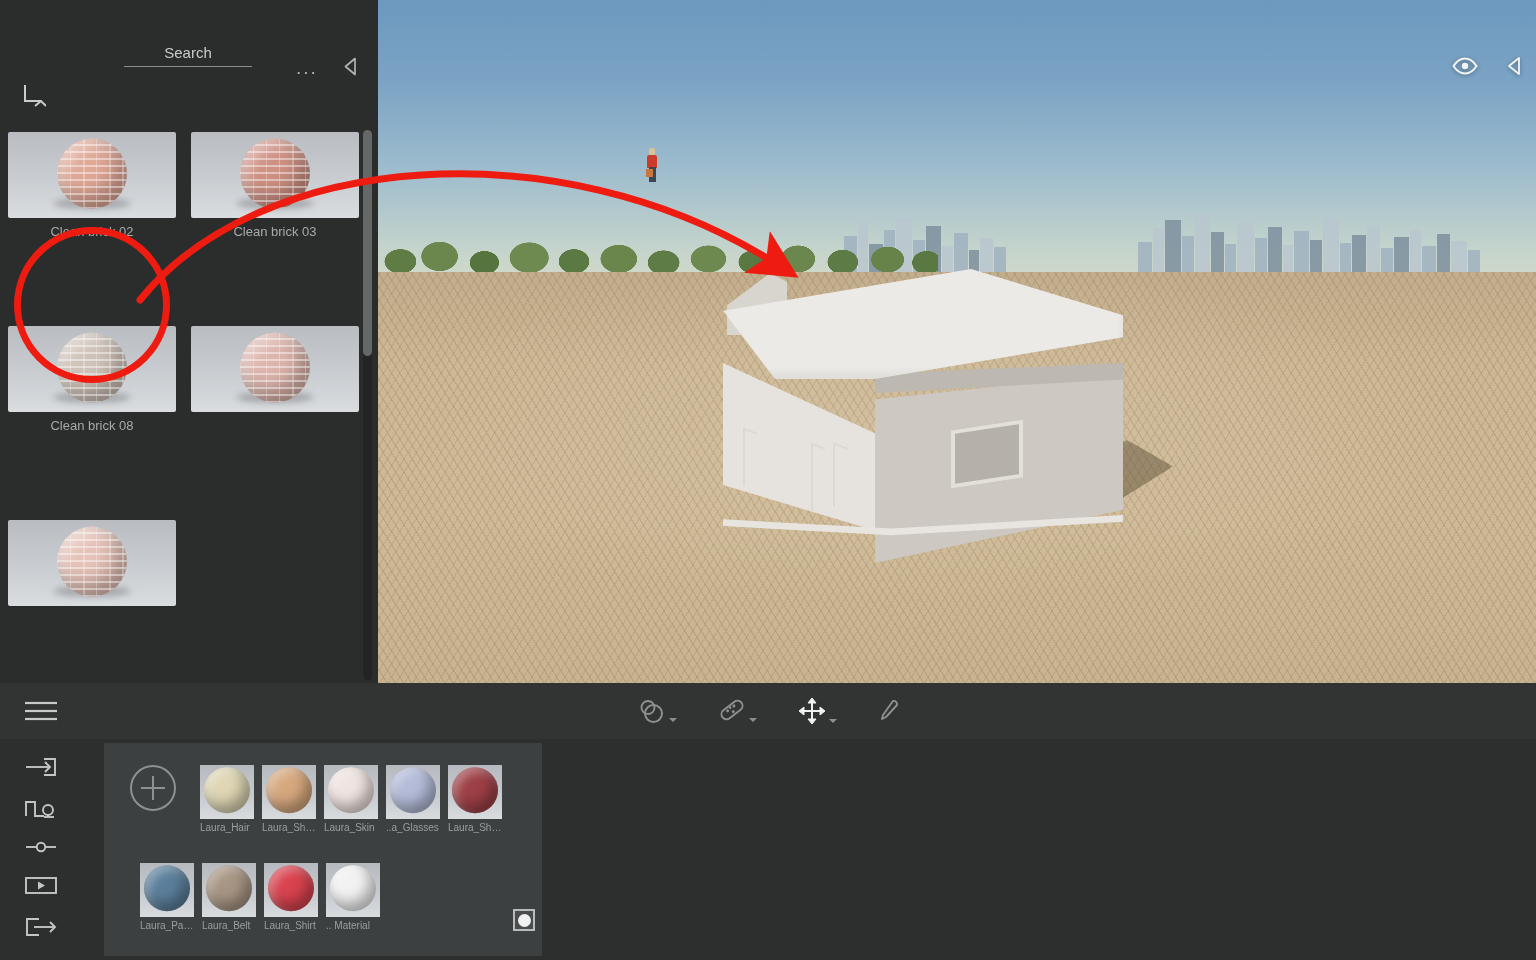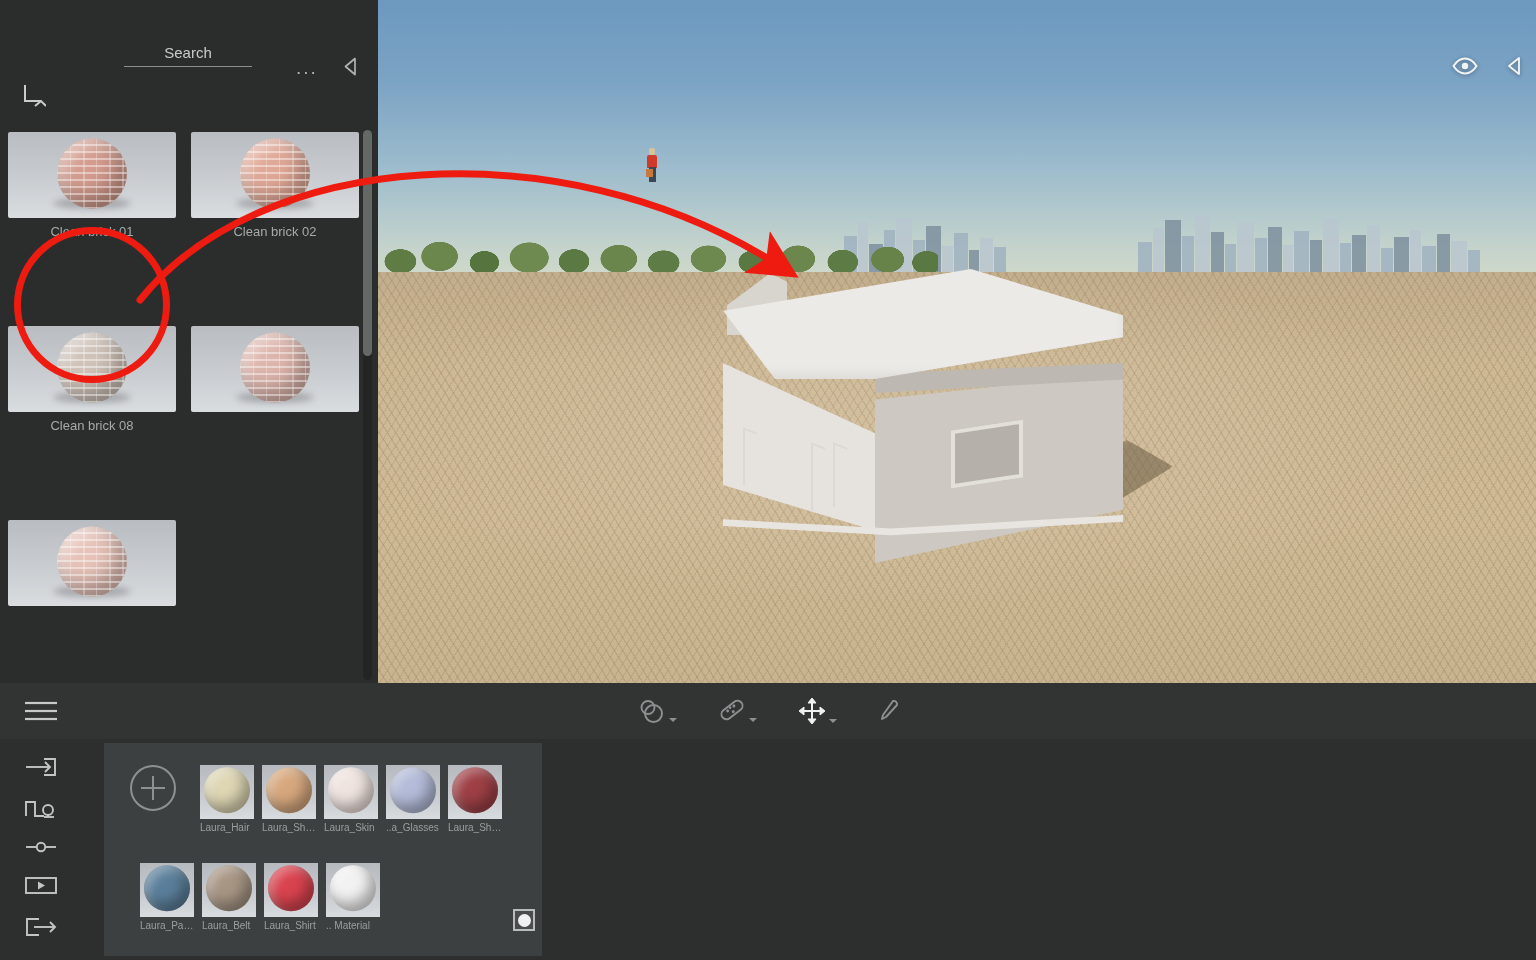--- a/index.html
+++ b/index.html
@@ -314,30 +314,30 @@
           <path d="M3 3 L3 19 L19 19" fill="none" stroke="#c9cccb" stroke-width="2"></path>
           <path d="M14 13 L19 19 L14 24" fill="none" stroke="#c9cccb" stroke-width="2" transform="rotate(-90 19 19)"></path>
         </svg>
       </div>
     </div>
 
     <div class="lib-grid" id="lib-grid">
         <div class="cell">
           <div class="thumb">
             <div class="sph-shadow"></div>
-            <div class="sphere" style="background:#d39c8e"></div>
-          </div>
-          <div class="cap">Clean brick 01</div>
+            <div class="sphere" style="background:#e0a897"></div>
+          </div>
+          <div class="cap">Clean brick 02</div>
         </div>
         <div class="cell">
           <div class="thumb">
             <div class="sph-shadow"></div>
-            <div class="sphere" style="background:#e0a897"></div>
-          </div>
-          <div class="cap">Clean brick 02</div>
+            <div class="sphere" style="background:#cf9184"></div>
+          </div>
+          <div class="cap">Clean brick 03</div>
         </div>
         <div class="cell">
           <div class="thumb">
             <div class="sph-shadow"></div>
             <div class="sphere" style="background:#cfc2b8"></div>
           </div>
           <div class="cap">Clean brick 08</div>
         </div>
         <div class="cell">
           <div class="thumb">

